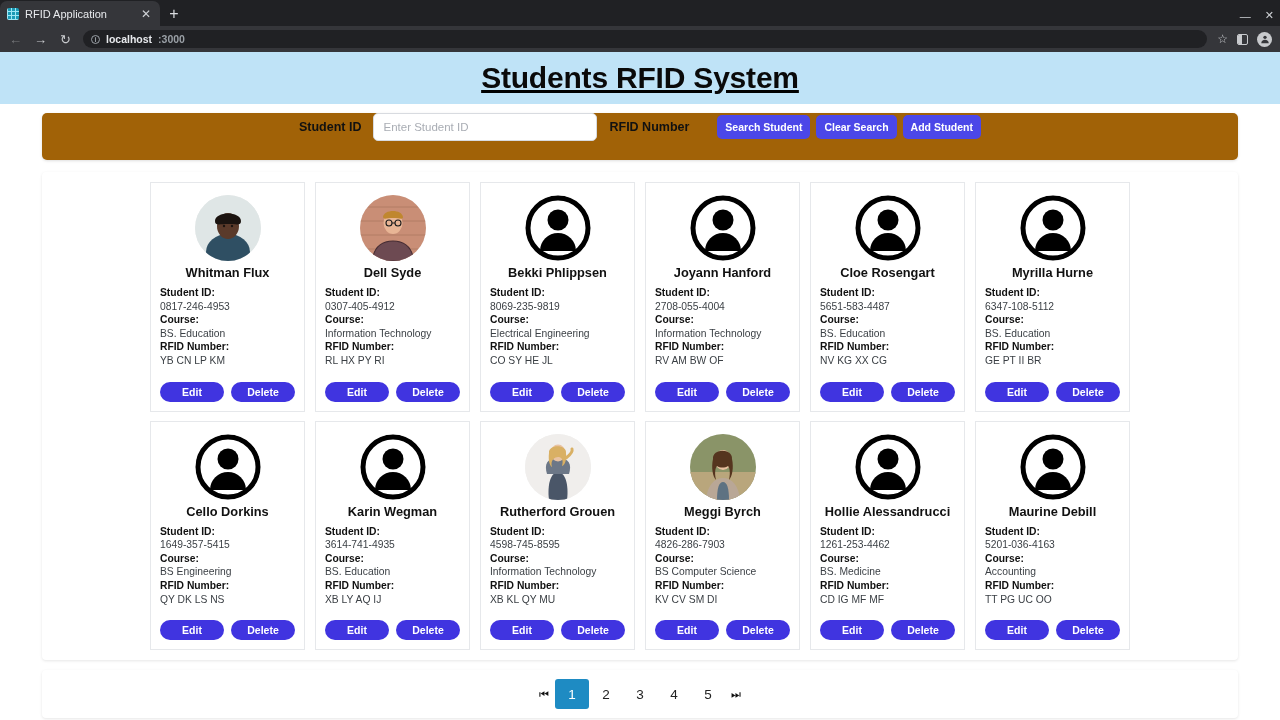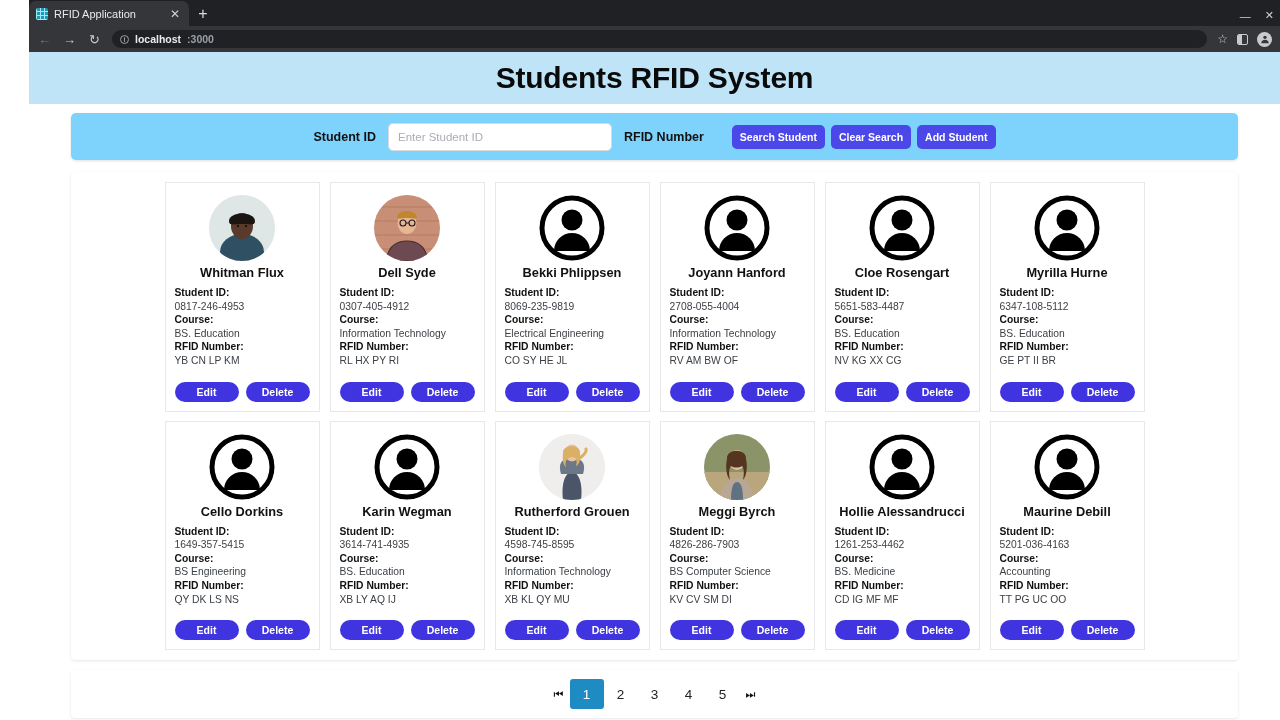--- a/index.html
+++ b/index.html
@@ -3,21 +3,21 @@
 <meta charset="utf-8">
 <style>
   * { box-sizing: border-box; margin: 0; padding: 0; }
   html, body {
     width: 1280px; height: 720px;
     font-family: "Liberation Sans", sans-serif;
     overflow: hidden; background: #ffffff;
   }
 
   
-  .browser { width: 1280px; height: 720px; display: flex; flex-direction: column; padding-left: 29px; }
+  .browser { width: 1280px; height: 720px; display: flex; flex-direction: column; }
   .tabstrip {
     height: 26px; background: #202124; display: flex; align-items: flex-end;
     padding-left: 0; position: relative; flex: 0 0 26px;
   }
   .tab {
     height: 25px; width: 160px; background: #35363a; border-radius: 7px 7px 0 0;
     display: flex; align-items: center; padding: 0 7px; gap: 6px; color: #e8eaed;
     font-size: 11px;
   }
   .tab-favicon {
@@ -59,30 +59,30 @@
   .tb-square::after { content:""; position:absolute; left:0; top:0; bottom:0; width:4px; background:#c8cacd; border-radius:1px 0 0 1px;}
   .tb-avatar {
     width: 15px; height: 15px; border-radius: 50%; background: #c8cacd;
     color: #35363a; font-size: 9px; display: flex; align-items: center; justify-content: center;
   }
 
   
   .page { flex: 1; background: #ffffff; overflow: hidden; position: relative; }
   .app-header {
     background: #bfe3f7; height: 52px;
-    display: flex; align-items: center; justify-content: center;
+    display: flex; align-items: center; justify-content: center; text-decoration: underline;
   }
   .app-title { font-size: 30px; font-weight: bold; color: #0a0a0a; letter-spacing: -0.2px; }
 
   .content-wrap { padding: 0 0 0 0; background:#ffffff; }
 
   .search-panel {
-    margin: 9px 42px 0 42px; background: #7dd3fc; border-radius: 5px;
+    margin: 9px 42px 0 42px; background: #a16207; border-radius: 5px;
     box-shadow: 0 1px 3px rgba(0,0,0,0.13);
-    height: 47px; display: flex; align-items: center; padding: 0 14px;
+    height: 47px; display: flex; align-items: flex-start; padding: 0 14px;
   }
   .search-inner { display: flex; align-items: center; gap: 12px; margin: 0 auto; }
   .field-label { font-size: 12.5px; font-weight: bold; color: #111; white-space: nowrap; }
   .text-input {
     width: 224px; height: 28px; border: 1px solid #d8dbe0; border-radius: 5px;
     padding: 0 9px; font-size: 11.5px; font-family: "Liberation Sans", sans-serif;
     color: #333; background: #fff; outline: none;
   }
   .text-input::placeholder { color: #a9adb4; }
   .btn-group { display: flex; gap: 6px; margin-left: 16px; }

